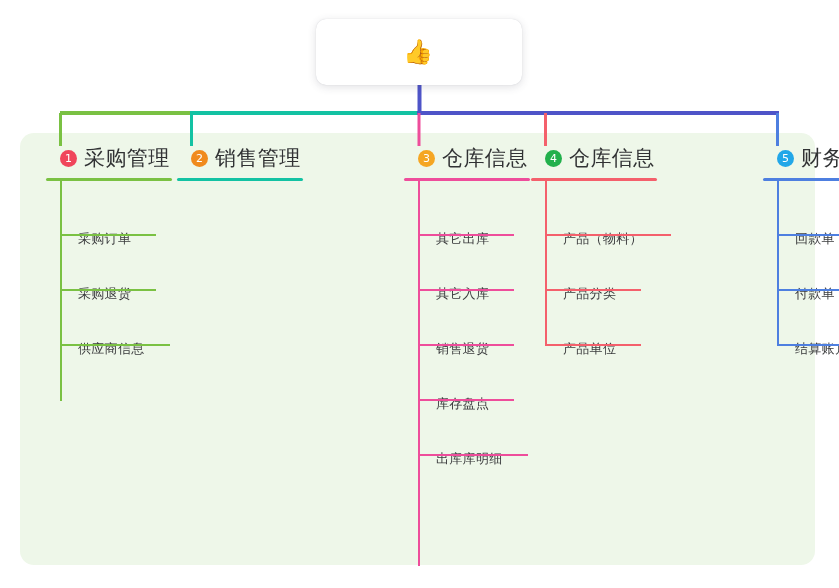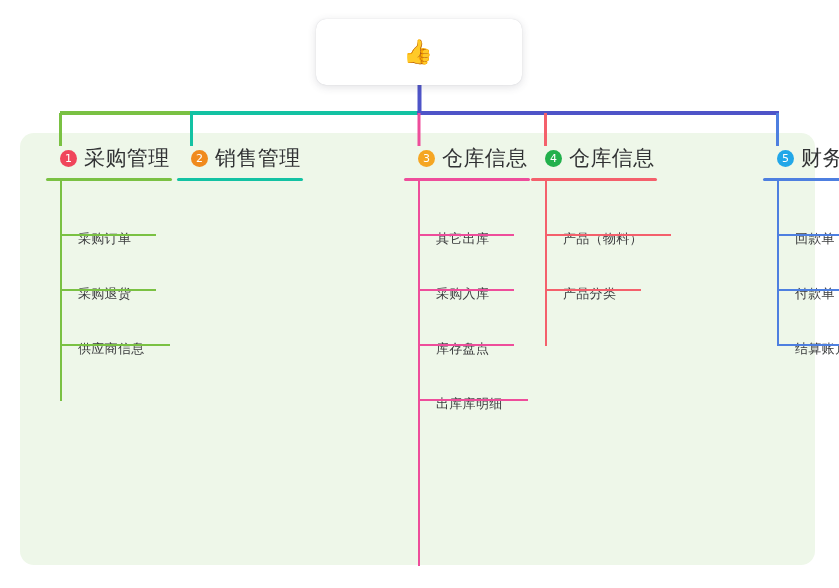--- a/index.html
+++ b/index.html
@@ -203,21 +203,25 @@
           <span class="col-title">仓库信息</span>
         </div>
         <div class="col-rule" style="background: rgb(238, 77, 155); width: 126px;"></div>
         <div class="items">
           <div class="trunk" style="background: rgb(238, 77, 155); height: 385px; left: 14px;"></div>
           <div class="item">
             <div class="item-text">其它出库</div>
             <div class="item-underline" style="background: rgb(238, 77, 155); width: 96px;"></div>
           </div>
           <div class="item">
-            <div class="item-text">采购入库</div>
+            <div class="item-text">其它入库</div>
+            <div class="item-underline" style="background: rgb(238, 77, 155); width: 96px;"></div>
+          </div>
+          <div class="item">
+            <div class="item-text">销售退货</div>
             <div class="item-underline" style="background: rgb(238, 77, 155); width: 96px;"></div>
           </div>
           <div class="item">
             <div class="item-text">库存盘点</div>
             <div class="item-underline" style="background: rgb(238, 77, 155); width: 96px;"></div>
           </div>
           <div class="item">
             <div class="item-text">出库库明细</div>
             <div class="item-underline" style="background: rgb(238, 77, 155); width: 110px;"></div>
           </div>
@@ -232,20 +236,24 @@
         <div class="items">
           <div class="trunk" style="background: rgb(244, 96, 108); height: 165px; left: 14px;"></div>
           <div class="item">
             <div class="item-text">产品（物料）</div>
             <div class="item-underline" style="background: rgb(244, 96, 108); width: 126px;"></div>
           </div>
           <div class="item">
             <div class="item-text">产品分类</div>
             <div class="item-underline" style="background: rgb(244, 96, 108); width: 96px;"></div>
           </div>
+          <div class="item">
+            <div class="item-text">产品单位</div>
+            <div class="item-underline" style="background: rgb(244, 96, 108); width: 96px;"></div>
+          </div>
         </div>
       </div>
       <div class="column" style="left: 763px;">
         <div class="col-head">
           <span class="badge" style="background: rgb(34, 167, 232);">5</span>
           <span class="col-title">财务管理</span>
         </div>
         <div class="col-rule" style="background: rgb(78, 127, 224); width: 126px;"></div>
         <div class="items">
           <div class="trunk" style="background: rgb(78, 127, 224); height: 165px; left: 14px;"></div>

